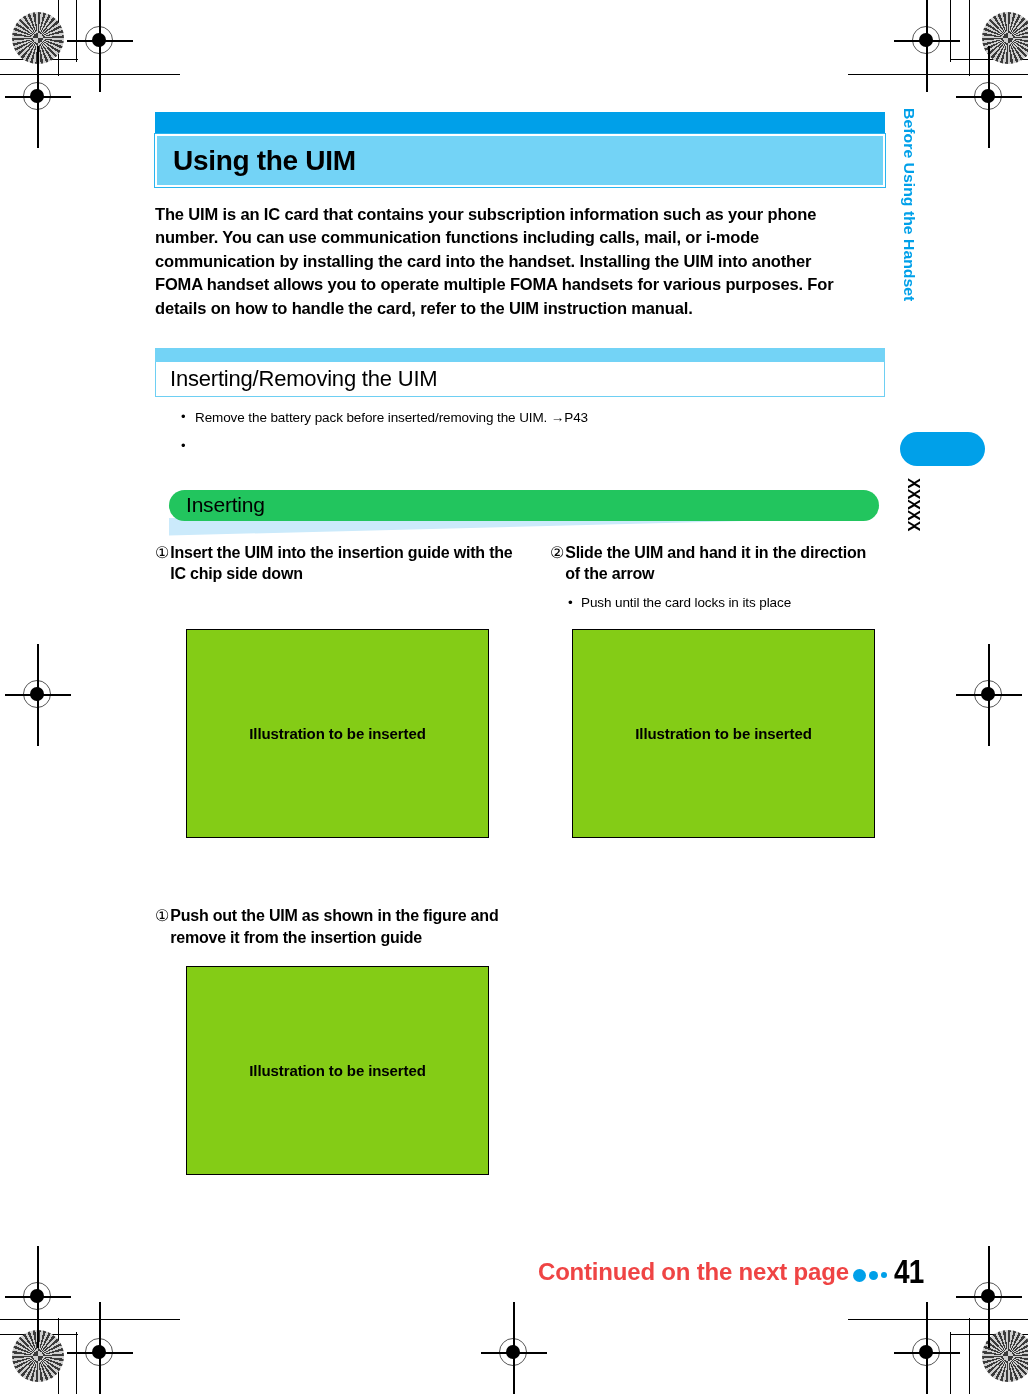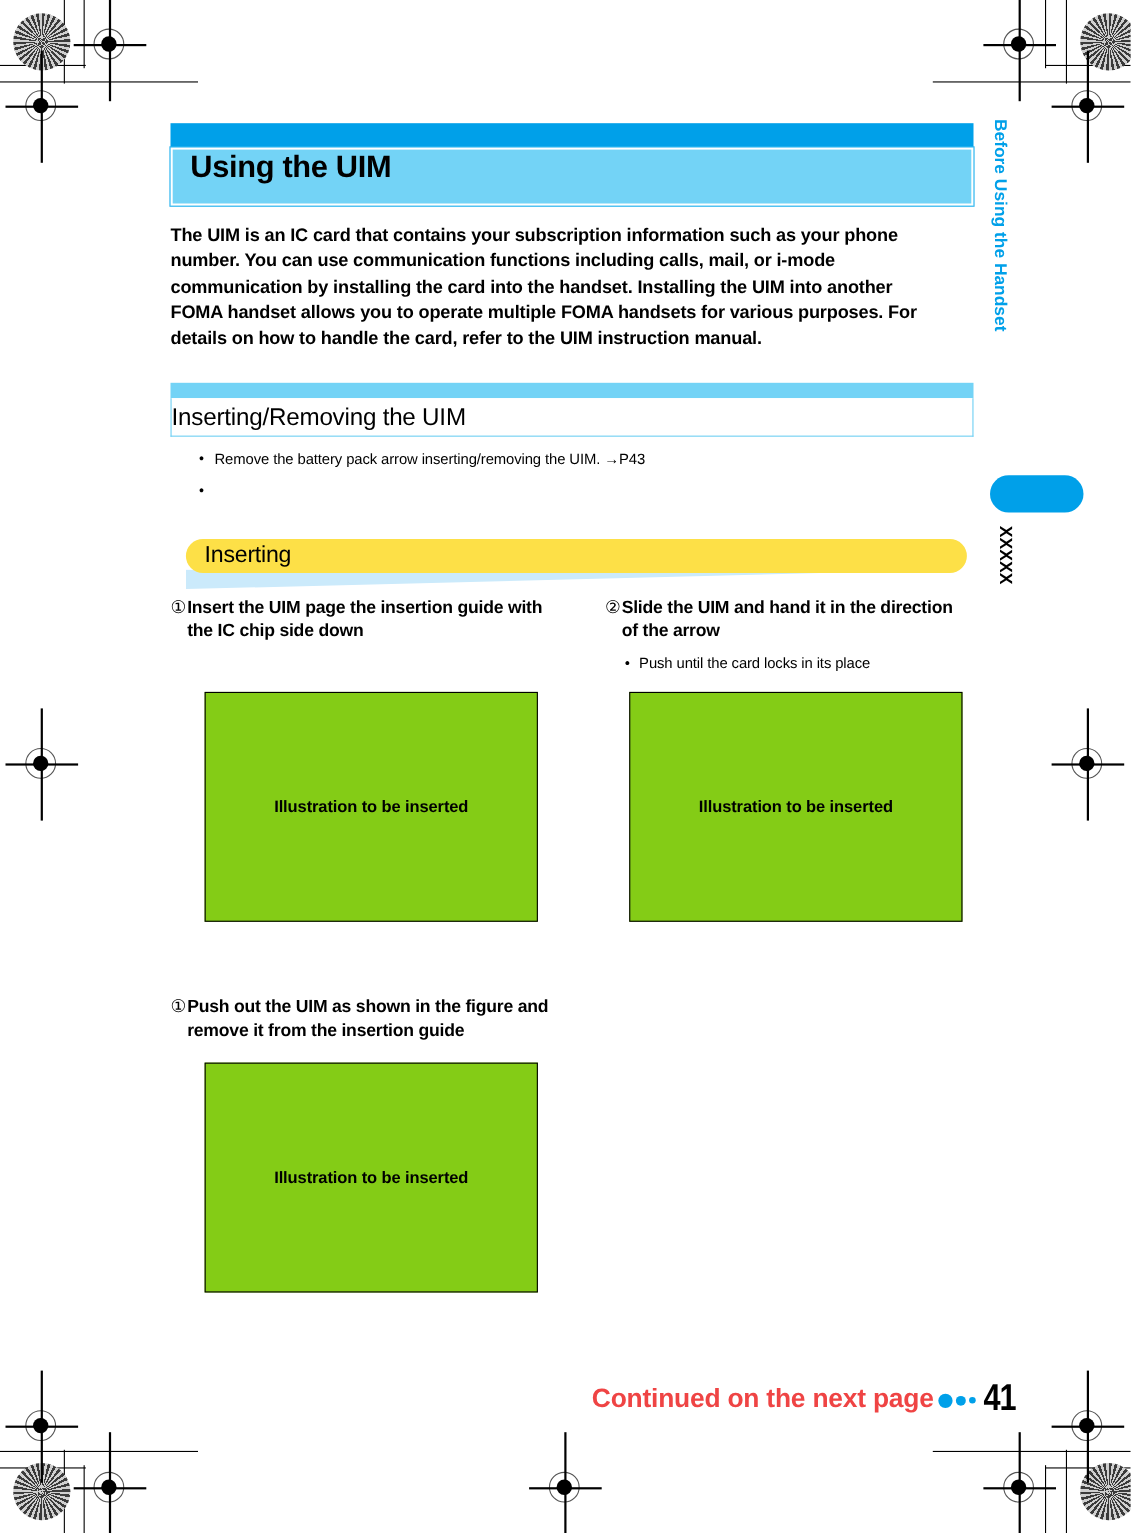--- a/index.html
+++ b/index.html
@@ -86,20 +86,21 @@
     background: #00a0e9;
   }
 
   .title-band {
     height: 53px;
     background: #73d3f6;
     border: 2px solid #ffffff;
     outline: 1.5px solid #29b4ef;
     box-sizing: border-box;
     display: flex;
+    align-items: center;
     padding-left: 16px;
   }
   .title-band .title-text {
     font-size: 28px;
     font-weight: bold;
     letter-spacing: -0.3px;
     color: #000;
   }
 
   .intro {
@@ -121,20 +122,21 @@
     background: #73d3f6;
   }
   .section-head .bar {
     height: 35px;
     background: #ffffff;
     border: 1.5px solid #6ecff3;
     border-top: none;
     box-sizing: border-box;
     display: flex;
     align-items: center;
+    padding-left: 14px;
   }
   .section-head .bar .sec-text {
     font-size: 22px;
     color: #000;
     letter-spacing: -0.2px;
   }
 
   
   .bullets {
     margin-top: 12px;
@@ -159,21 +161,21 @@
   .subband-wrap {
     position: relative;
     height: 34px;
   }
   .subband {
     position: absolute;
     left: 14px;
     top: 0;
     width: 710px;
     height: 31px;
-    background: #fde047;
+    background: #22c55e;
     border-radius: 16px;
   }
   .subband .sub-text {
     position: absolute;
     left: 17px;
     top: 3px;
     font-size: 21px;
     color: #000;
     letter-spacing: -0.2px;
   }
@@ -431,40 +433,40 @@
     <div class="section-head">
       <div class="cap"></div>
       <div class="bar">
         <span class="sec-text">Inserting/Removing the UIM</span>
       </div>
     </div>
 
     <div class="bullets">
       <div class="bullet-row">
         <span class="bdot">•</span>
-        <span>Remove the battery pack arrow inserting/removing the UIM. →P43</span>
+        <span>Remove the battery pack before inserted/removing the UIM. →P43</span>
       </div>
       <div class="bullet-row">
         <span class="bdot">•</span>
       </div>
     </div>
 
     <div style="height:24px;"></div>
     <div class="subband-wrap">
       <div class="subband-wedge"></div>
       <div class="subband">
         <span class="sub-text">Inserting</span>
       </div>
     </div>
 
     <div class="steps" style="margin-top:18px;">
       <div class="step-col">
         <div class="step-head">
           <span class="step-num">①</span>
-          <span class="step-title">Insert the UIM page the insertion guide with the IC chip side down</span>
+          <span class="step-title">Insert the UIM into the insertion guide with the IC chip side down</span>
         </div>
       </div>
       <div class="step-col right">
         <div class="step-head">
           <span class="step-num">②</span>
           <span class="step-title">Slide the UIM and hand it in the direction of the arrow</span>
         </div>
         <div class="step-sub">
           <span class="bdot">•</span>
           <span>Push until the card locks in its place</span>

